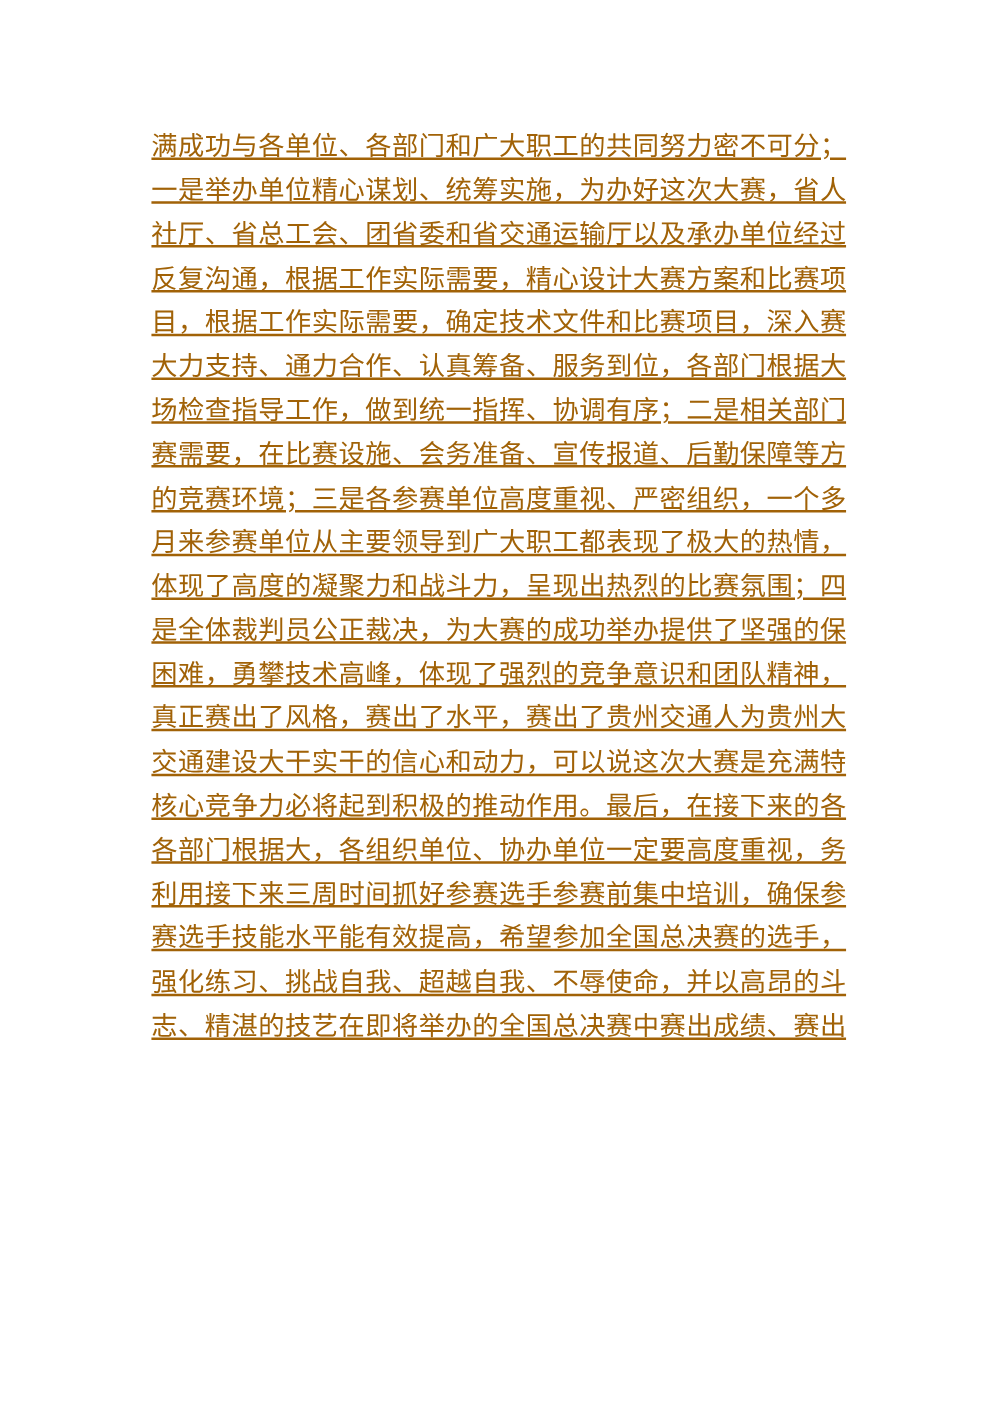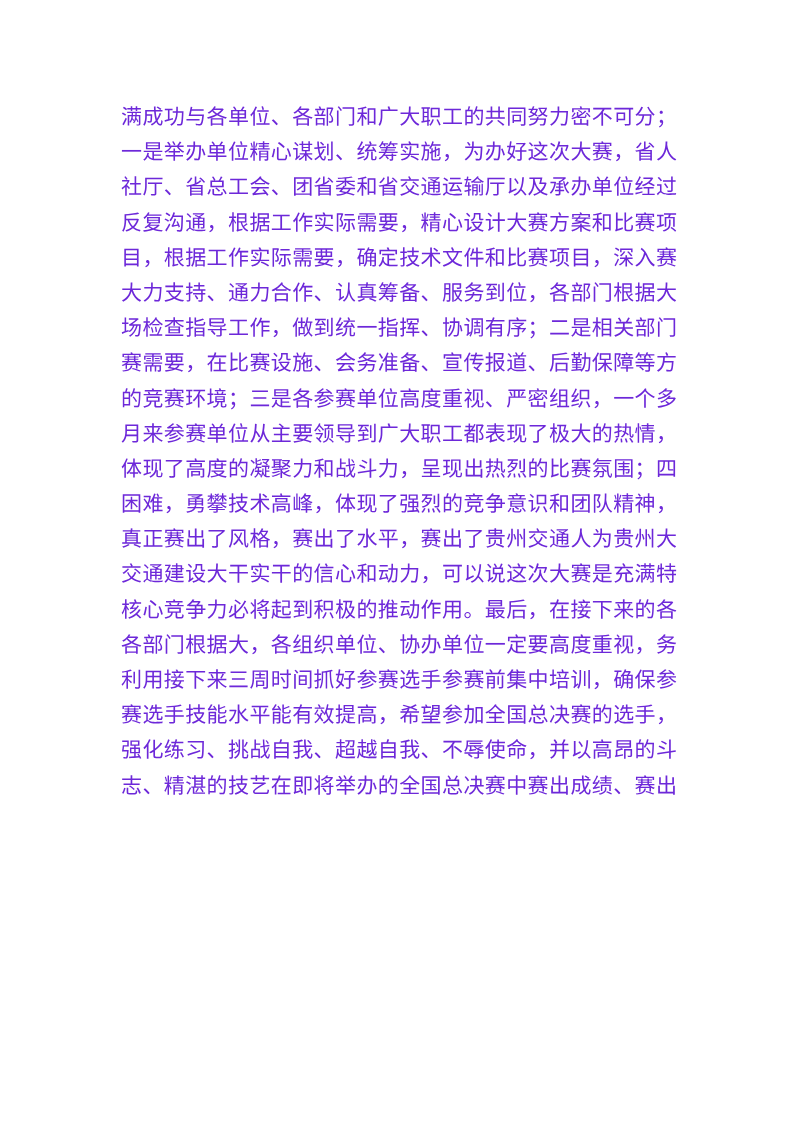--- a/index.html
+++ b/index.html
@@ -18,23 +18,24 @@
     width: 793px;
     height: 1122px;
     background: #ffffff;
     box-sizing: border-box;
   }
   .textblock {
     position: absolute;
     left: 121px;
     top: 100px;
     width: 556px;
-    color: #6d28d9;
+    color: #a16207;
     font-size: 21px;
     line-height: 35.2px;
+    text-decoration: underline;
   }
   .line {
     width: 556px;
     height: 35.2px;
     text-align: justify;
     text-align-last: justify;
     white-space: normal;
     overflow: hidden;
   }
 </style>
@@ -47,20 +48,21 @@
     <div class="line">一是举办单位精心谋划、统筹实施，为办好这次大赛，省人</div>
     <div class="line">社厅、省总工会、团省委和省交通运输厅以及承办单位经过</div>
     <div class="line">反复沟通，根据工作实际需要，精心设计大赛方案和比赛项</div>
     <div class="line">目，根据工作实际需要，确定技术文件和比赛项目，深入赛</div>
     <div class="line">大力支持、通力合作、认真筹备、服务到位，各部门根据大</div>
     <div class="line">场检查指导工作，做到统一指挥、协调有序；二是相关部门</div>
     <div class="line">赛需要，在比赛设施、会务准备、宣传报道、后勤保障等方</div>
     <div class="line">的竞赛环境；三是各参赛单位高度重视、严密组织，一个多</div>
     <div class="line">月来参赛单位从主要领导到广大职工都表现了极大的热情，</div>
     <div class="line">体现了高度的凝聚力和战斗力，呈现出热烈的比赛氛围；四</div>
+    <div class="line">是全体裁判员公正裁决，为大赛的成功举办提供了坚强的保</div>
     <div class="line">困难，勇攀技术高峰，体现了强烈的竞争意识和团队精神，</div>
     <div class="line">真正赛出了风格，赛出了水平，赛出了贵州交通人为贵州大</div>
     <div class="line">交通建设大干实干的信心和动力，可以说这次大赛是充满特</div>
     <div class="line">核心竞争力必将起到积极的推动作用。最后，在接下来的各</div>
     <div class="line">各部门根据大，各组织单位、协办单位一定要高度重视，务必</div>
     <div class="line">利用接下来三周时间抓好参赛选手参赛前集中培训，确保参</div>
     <div class="line">赛选手技能水平能有效提高，希望参加全国总决赛的选手，</div>
     <div class="line">强化练习、挑战自我、超越自我、不辱使命，并以高昂的斗</div>
     <div class="line">志、精湛的技艺在即将举办的全国总决赛中赛出成绩、赛出</div>
   </div>

